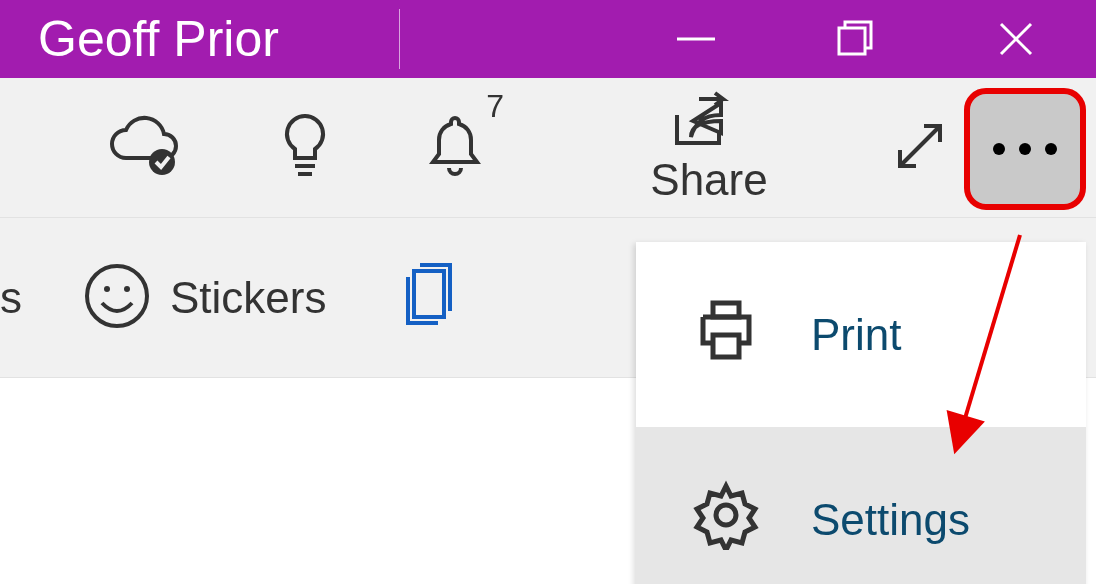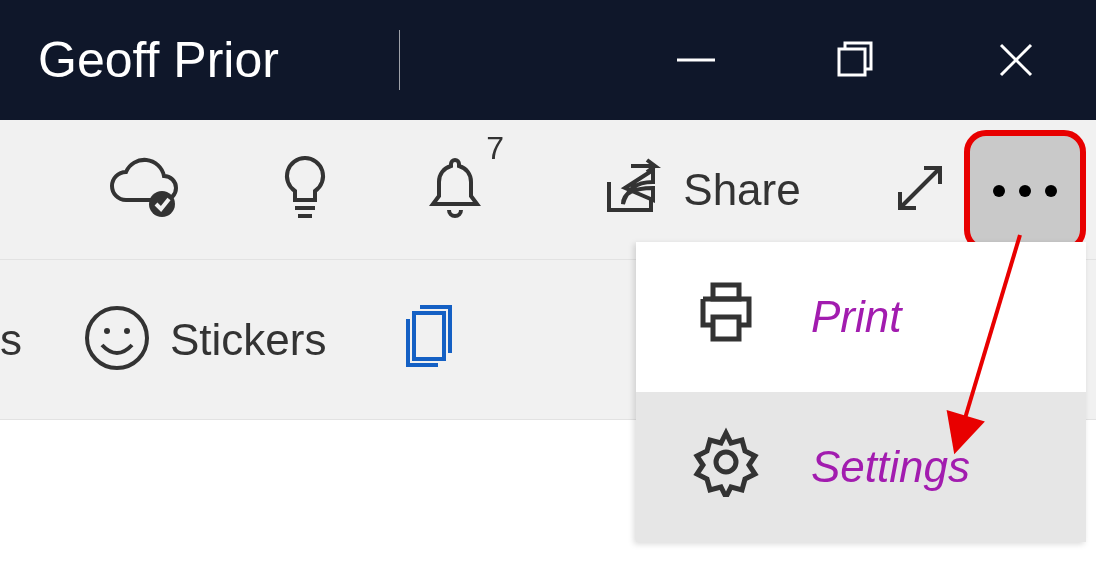--- a/index.html
+++ b/index.html
@@ -7,22 +7,22 @@
     margin: 0;
     padding: 0;
     width: 1096px;
     height: 584px;
     font-family: "Segoe UI", Arial, sans-serif;
     background: #ffffff;
     overflow: hidden;
     position: relative;
   }
   .titlebar {
-    height: 120px;
-    background: #0f172a;
+    height: 78px;
+    background: #a21caf;
     display: flex;
     align-items: center;
     color: #ffffff;
     padding-left: 38px;
     position: relative;
     justify-content: flex-end;
   }
   .titlebar-title {
     font-size: 50px;
     font-weight: 400;
@@ -110,27 +110,26 @@
   .dropdown {
     position: absolute;
     right: 10px;
     top: 242px;
     width: 450px;
     background: #fff;
     box-shadow: -2px 2px 6px rgba(0,0,0,0.15);
     z-index: 10;
   }
   .dropdown-item {
-    height: 150px;
+    height: 185px;
     display: flex;
     align-items: center;
     padding-left: 55px;
     font-size: 44px;
-    color: #a21caf;
-    font-style: italic;
+    color: #0c4a6e;
   }
   .dropdown-item.hover {
     background: #E6E6E6;
   }
   .dropdown-item .dd-label {
     margin-left: 50px;
   }
   .arrow-annotation {
     position: absolute;
     pointer-events: none;
@@ -185,21 +184,21 @@
   </div>
   <div class="tool-btn" style="width:150px;">
     <span class="notif-wrap">
       <svg width="58" height="72" viewBox="0 0 58 72" fill="none" stroke="#333" stroke-width="4">
         <path d="M29 8 a4 4 0 0 1 4 4 v2 a16 16 0 0 1 12 16 v14 l6 8 H7 l6-8 V30 a16 16 0 0 1 12-16 v-2 a4 4 0 0 1 4-4z"></path>
         <path d="M23 58 a6 6 0 0 0 12 0"></path>
       </svg>
       <span class="notif-badge">7</span>
     </span>
   </div>
-  <div class="tool-btn" style="width:260px;margin-left:40px;">
+  <div class="tool-btn" style="width:260px;margin-left:40px;flex-direction:column;">
     <span>
       <svg width="66" height="60" viewBox="0 0 66 60" fill="none" stroke="#333" stroke-width="4">
         <polyline points="10,24 10,52 52,52 52,40"></polyline>
         <path d="M26 30 l28 -18 l0 12 c-18 0 -26 8 -30 22 c0 -10 8 -16 30 -16 l0 12 z" fill="none"></path>
         <path d="M32 8 l24 0 l-8 -6 M56 8 l-8 6"></path>
       </svg>
     </span>
     <span class="tool-label">Share</span>
   </div>
   <div class="tool-btn" style="width:140px;margin-left:20px;">

